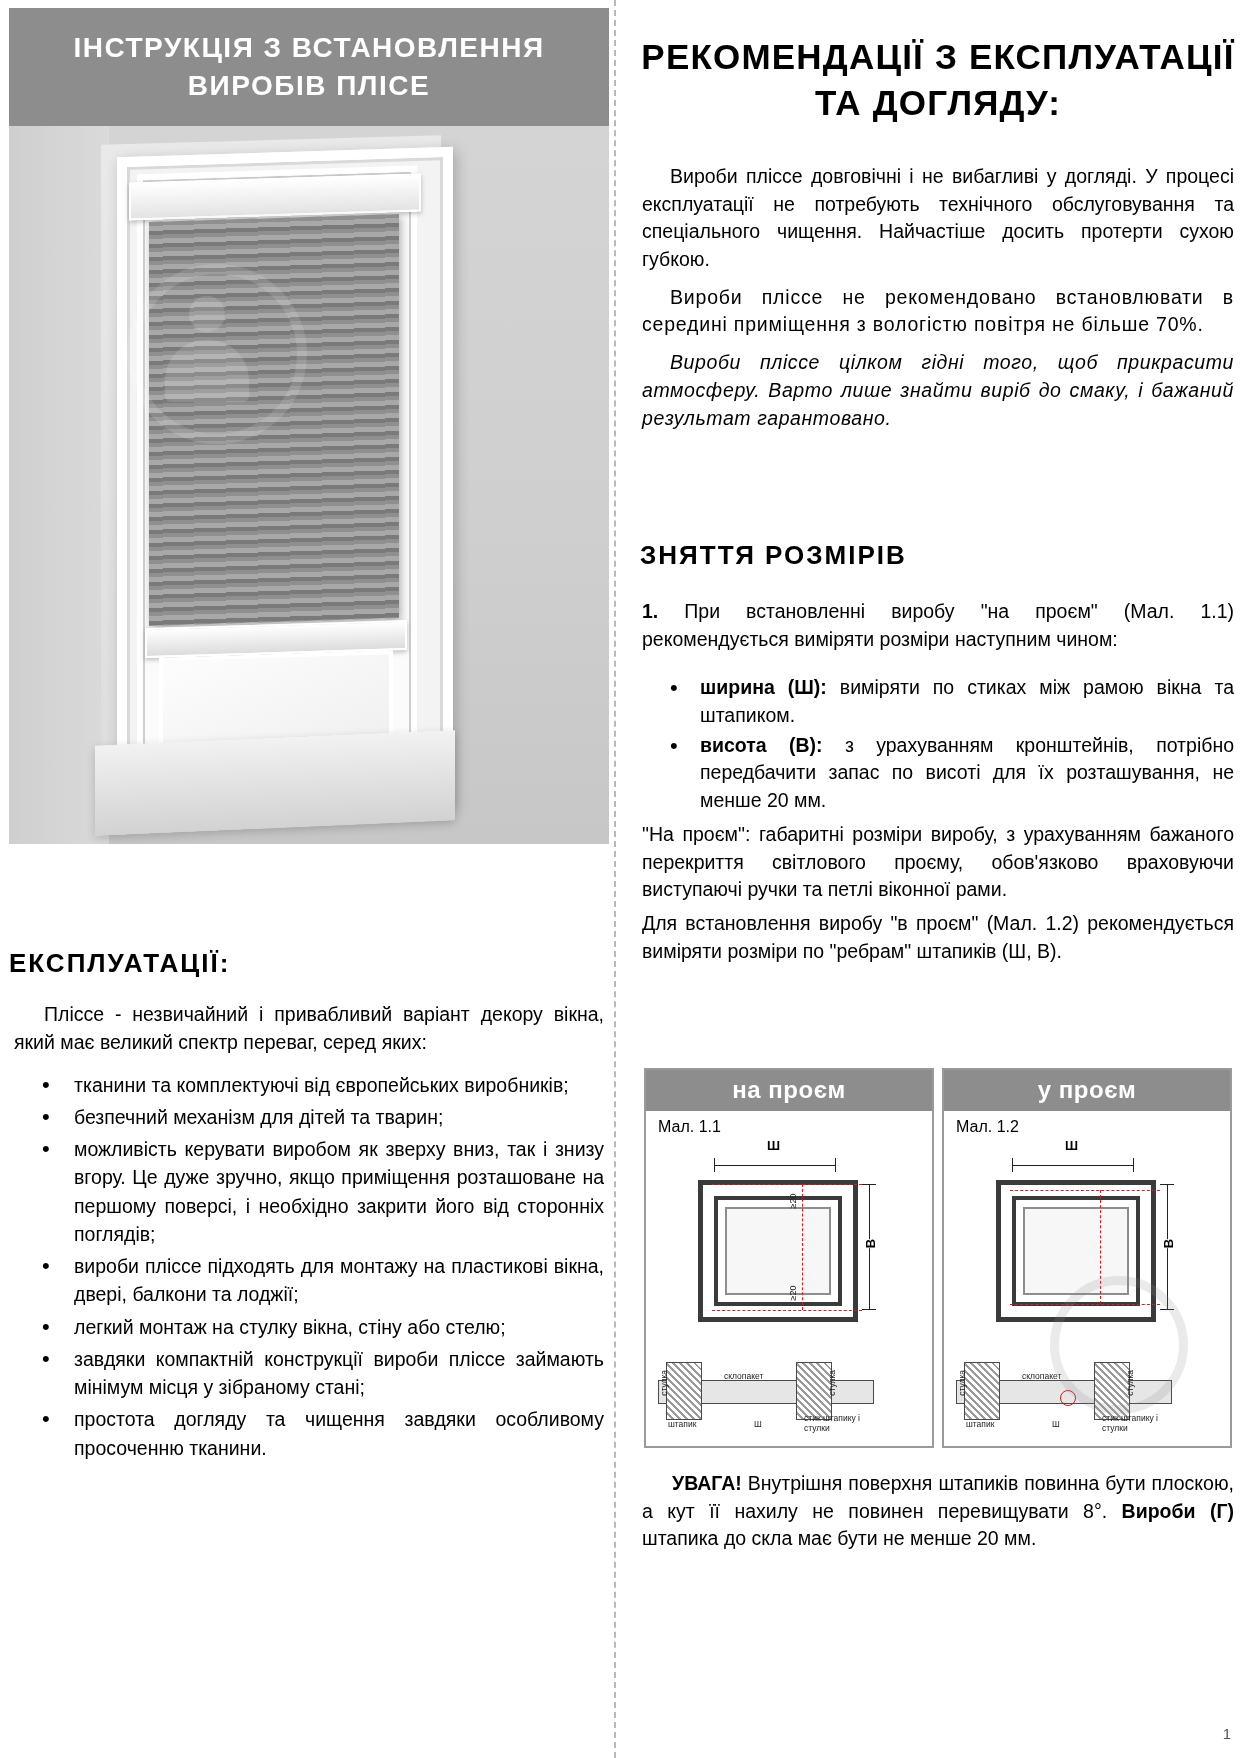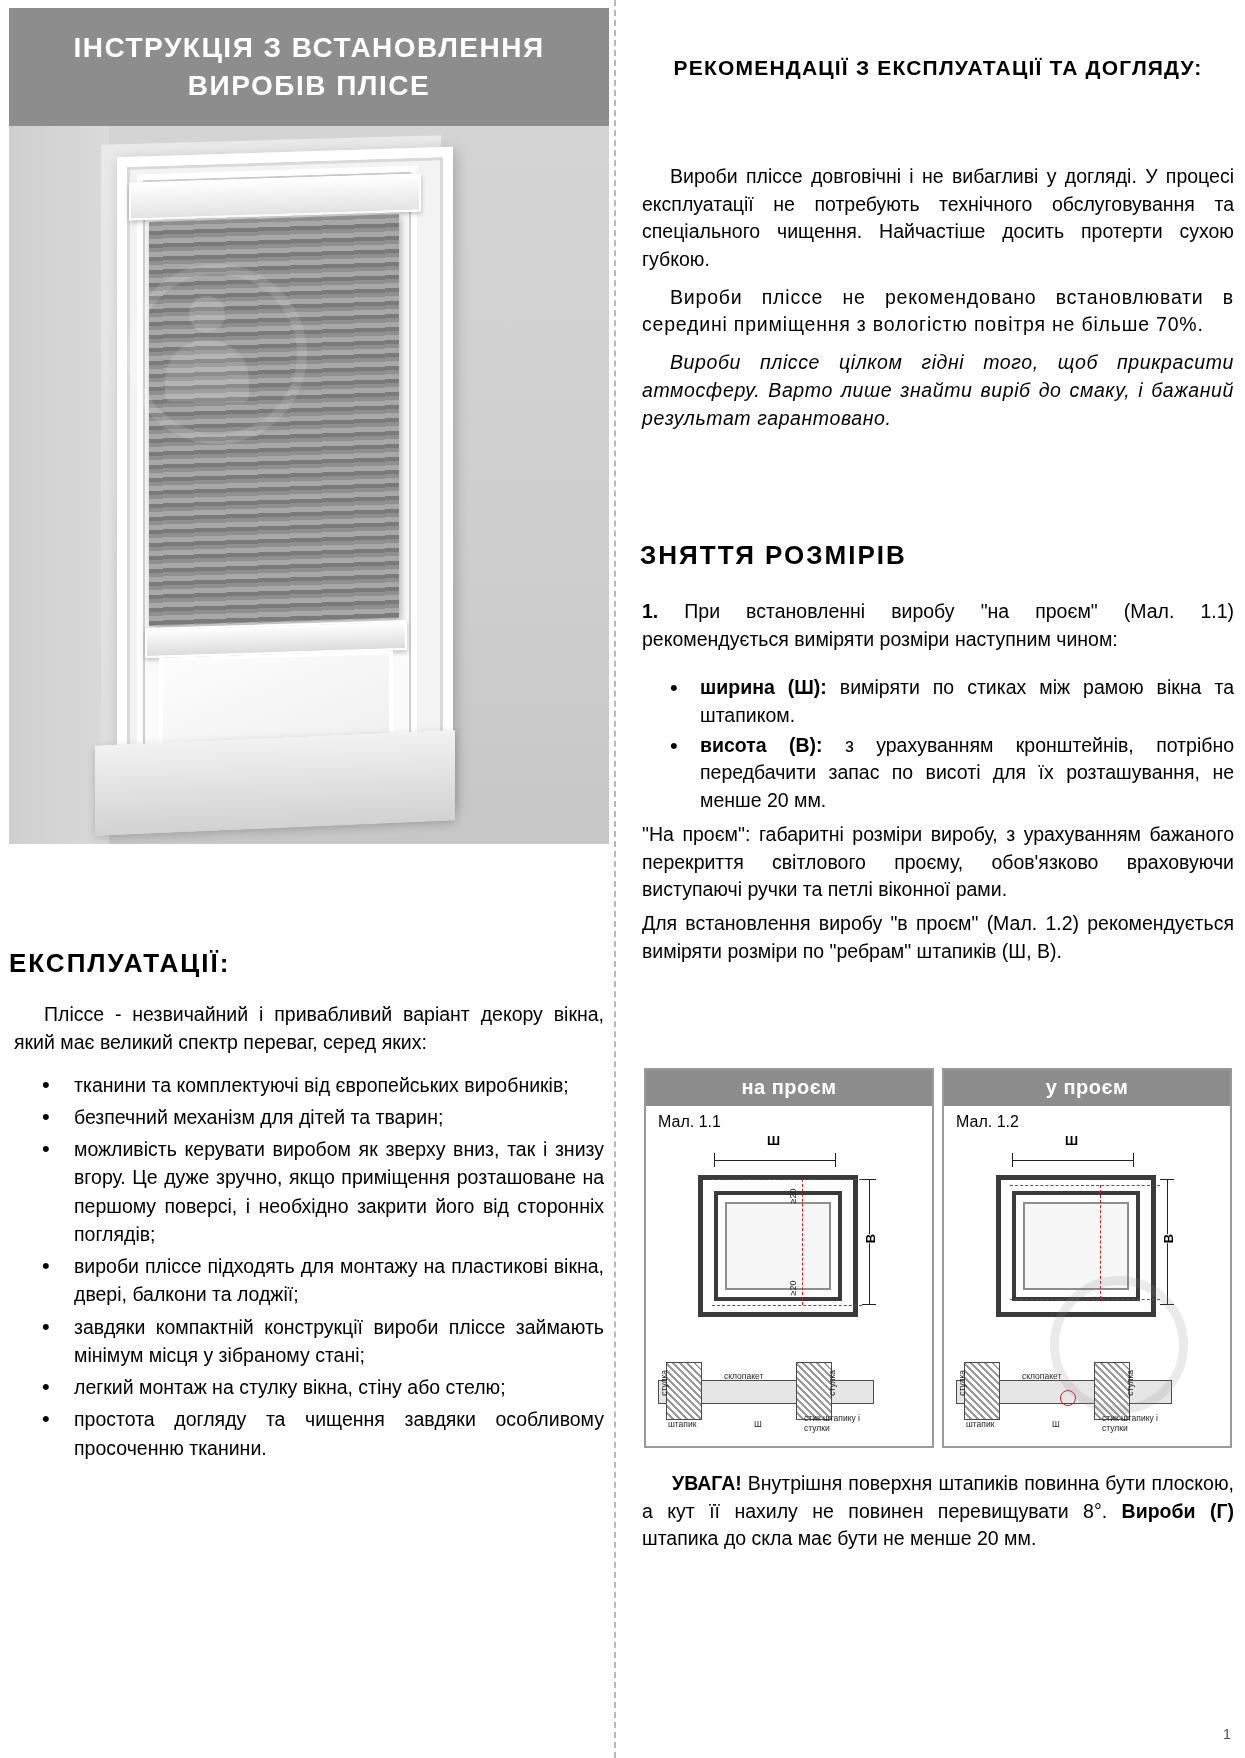--- a/index.html
+++ b/index.html
@@ -212,25 +212,24 @@
     top: 0;
     width: 596px;
     height: 1758px;
   }
   .right-header {
     position: absolute;
     left: 0;
     top: 34px;
     width: 596px;
     text-align: center;
-    font-size: 21px;
+    font-size: 35px;
     font-weight: bold;
     letter-spacing: 1.2px;
     line-height: 1.32;
-    margin-top: 20px;
   }
   .right-body {
     position: absolute;
     left: 2px;
     top: 163px;
     width: 592px;
     font-size: 19.5px;
     line-height: 1.42;
     text-align: justify;
   }
@@ -294,21 +293,21 @@
     flex: 1;
     border: 2px solid #9a9a9a;
     background: #fff;
     display: flex;
     flex-direction: column;
   }
   .dbox .dhead {
     background: #8d8d8d;
     color: #fff;
     text-align: center;
-    font-size: 20px;
+    font-size: 24px;
     font-weight: bold;
     padding: 6px 0 7px 0;
     letter-spacing: .5px;
   }
   .dbox .dcap {
     font-size: 16px;
     padding: 7px 0 0 12px;
   }
   .dbox .dimg {
     position: relative;
@@ -469,22 +468,22 @@
 
     <div class="sec-title left-purpose-title">ЕКСПЛУАТАЦІЇ:</div>
 
     <div class="left-body">
       <p class="intro">Пліссе - незвичайний і привабливий варіант декору вікна, який має великий спектр переваг, серед яких:</p>
       <ul class="bullets">
         <li>тканини та комплектуючі від європейських виробників;</li>
         <li>безпечний механізм для дітей та тварин;</li>
         <li>можливість керувати виробом як зверху вниз, так і знизу вгору. Це дуже зручно, якщо приміщення розташоване на першому поверсі, і необхідно закрити його від сторонніх поглядів;</li>
         <li>вироби пліссе підходять для монтажу на пластикові вікна, двері, балкони та лоджії;</li>
+        <li>легкий монтаж на стулку вікна, стіну або стелю;</li>
         <li>завдяки компактній конструкції вироби пліссе займають мінімум місця у зібраному стані;</li>
-        <li>легкий монтаж на стулку вікна, стіну або стелю;</li>
         <li>простота догляду та чищення завдяки особливому просоченню тканини.</li>
       </ul>
     </div>
   </div>
 
   <div class="v-divider"></div>
 
   <div class="right-col">
 
     <div class="right-header">РЕКОМЕНДАЦІЇ З ЕКСПЛУАТАЦІЇ ТА ДОГЛЯДУ:</div>

